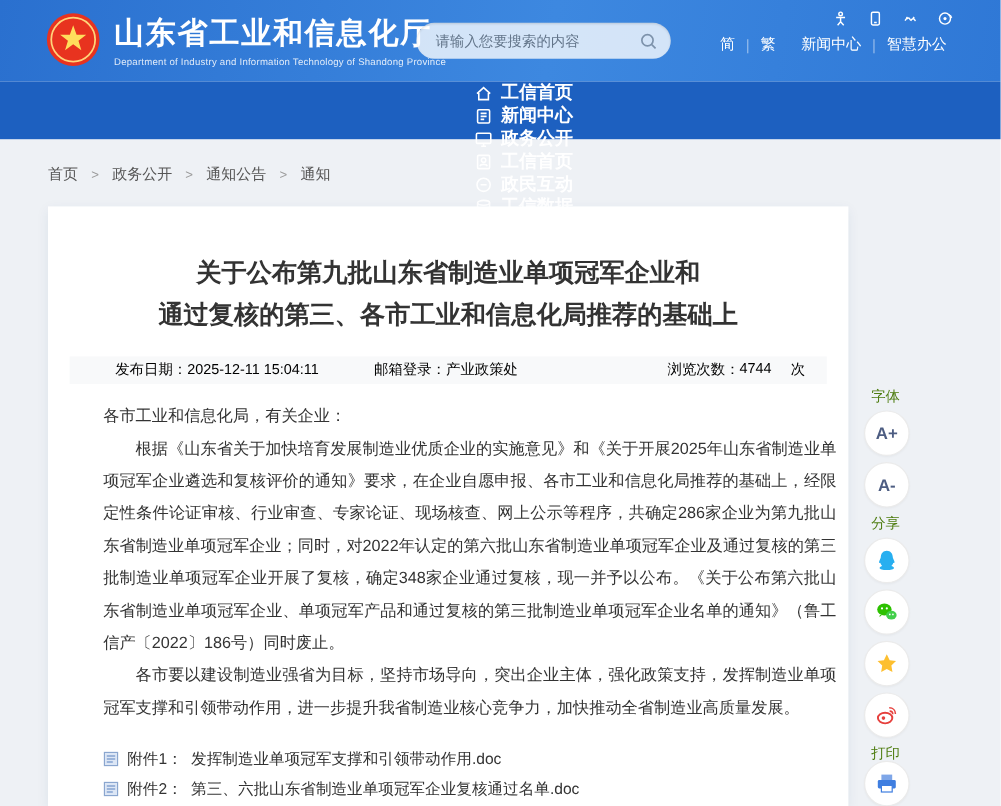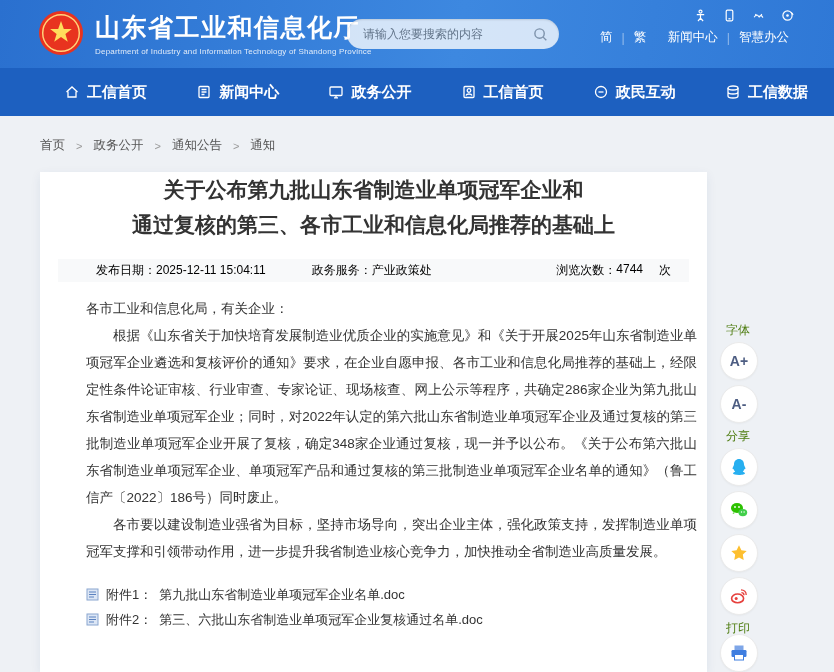--- a/index.html
+++ b/index.html
@@ -24,34 +24,34 @@
   .header-right{position:absolute;right:36px;top:9px;color:#fff;}
   .hr-icons{display:flex;gap:16px;justify-content:flex-end;margin-bottom:7px;padding-right:4px;}
   .hr-icons span{display:flex;cursor:pointer;}
   .util-row{display:flex;align-items:center;font-size:12.5px;}
   .util-link{padding:0 9px;cursor:pointer;white-space:nowrap;}
   .util-divider{color:rgba(255,255,255,.45);}
 
   
   .main-nav{position:absolute;top:68px;left:0;right:0;height:48px;background:#1d60c0;
       display:flex;align-items:center;justify-content:space-between;
-      padding:0 26px 0 64px;box-sizing:border-box;}
+      padding:0 26px 0 64px;box-sizing:border-box;flex-direction:column;}
   .nav-item{display:flex;align-items:center;gap:7px;color:#fff;font-size:15px;
       font-weight:bold;cursor:pointer;white-space:nowrap;}
   .nav-item svg{flex:0 0 auto;}
 
   
   .breadcrumb{position:absolute;top:137px;left:40px;display:flex;gap:11px;
       font-size:12.5px;color:#555;align-items:center;}
   .crumb{cursor:pointer;}
   .crumb-sep{color:#999;font-size:11px;}
 
   
   .card{position:absolute;top:172px;left:40px;width:667px;height:500px;background:#fff;
-      box-shadow:0 3px 10px rgba(30,60,110,.08);box-sizing:border-box;}
+      box-shadow:0 3px 10px rgba(30,60,110,.08);box-sizing:border-box;padding-top:38px;}
   .article-title{text-align:center;font-size:21px;font-weight:bold;color:#333;line-height:35px;}
   .meta{margin:17px 18px 0;background:#f8f9fa;height:23px;display:flex;align-items:center;
       font-size:12px;color:#000000;}
   .meta-date{margin-left:38px;}
   .meta-source{margin-left:46px;}
   .meta-views{margin-left:auto;margin-right:18px;display:flex;}
   .meta-views .unit{margin-left:16px;}
   .article-body{margin:13px 10px 0 46px;font-size:13.5px;color:#333;line-height:27px;text-align:justify;}
   .article-body p{margin:0;}
   .indent{text-indent:2em;}
@@ -192,21 +192,21 @@
     <div class="article-title">
       <div>关于公布第九批山东省制造业单项冠军企业和</div>
       <div>通过复核的第三、各市工业和信息化局推荐的基础上</div>
     </div>
 
     <div class="meta">
       <span class="meta-date">
         <span>发布日期：</span><span>2025-12-11 15:04:11</span>
       </span>
       <span class="meta-source">
-        <span>政务服务：</span><span>产业政策处</span>
+        <span>邮箱登录：</span><span>产业政策处</span>
       </span>
       <span class="meta-views">
         <span>浏览次数：</span>
           <span>4744</span>
           <span class="unit">次</span>
       </span>
     </div>
 
     <div class="article-body">
       <p>各市工业和信息化局，有关企业：</p>
@@ -214,21 +214,21 @@
       <p class="indent">各市要以建设制造业强省为目标，坚持市场导向，突出企业主体，强化政策支持，发挥制造业单项冠军支撑和引领带动作用，进一步提升我省制造业核心竞争力，加快推动全省制造业高质量发展。</p>
     </div>
 
     <div class="attachments">
       <div class="attach-row">
         <svg width="13" height="13" viewBox="0 0 13 13">
           <rect x="1" y="1" width="11" height="11" fill="#dce6f5" stroke="#8aa6cf"></rect>
           <path d="M3 4h7M3 6.5h7M3 9h5" stroke="#5b82c0" fill="none"></path>
         </svg>
         <span>附件1：</span>
-          <span>第九批山东省制造业单项冠军企业名单.doc</span>
+          <span>发挥制造业单项冠军支撑和引领带动作用.doc</span>
       </div>
       <div class="attach-row">
         <svg width="13" height="13" viewBox="0 0 13 13">
           <rect x="1" y="1" width="11" height="11" fill="#dce6f5" stroke="#8aa6cf"></rect>
           <path d="M3 4h7M3 6.5h7M3 9h5" stroke="#5b82c0" fill="none"></path>
         </svg>
         <span>附件2：</span>
           <span>第三、六批山东省制造业单项冠军企业复核通过名单.doc</span>
       </div>
     </div>

